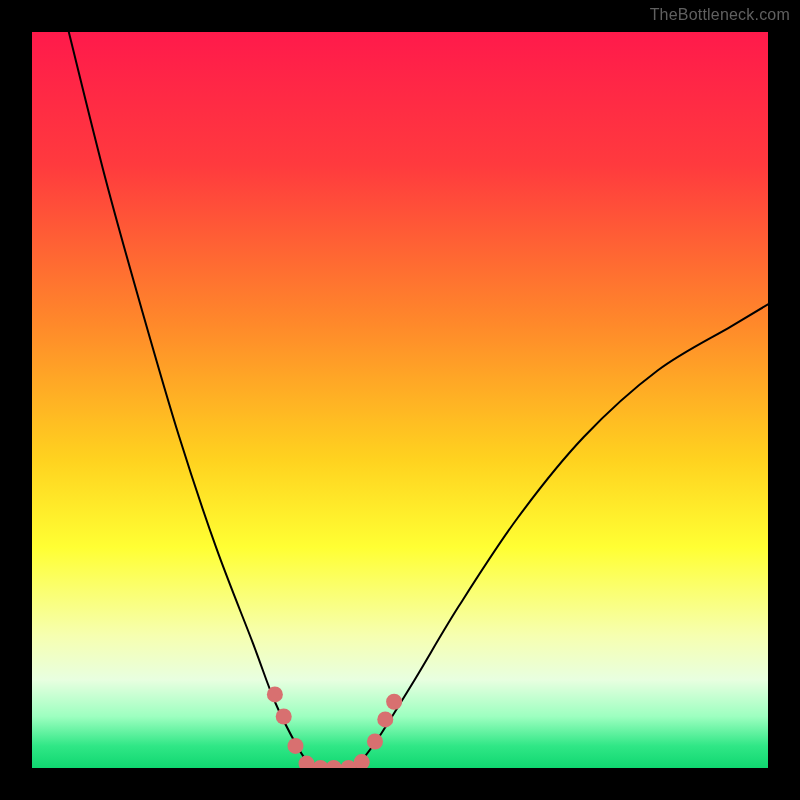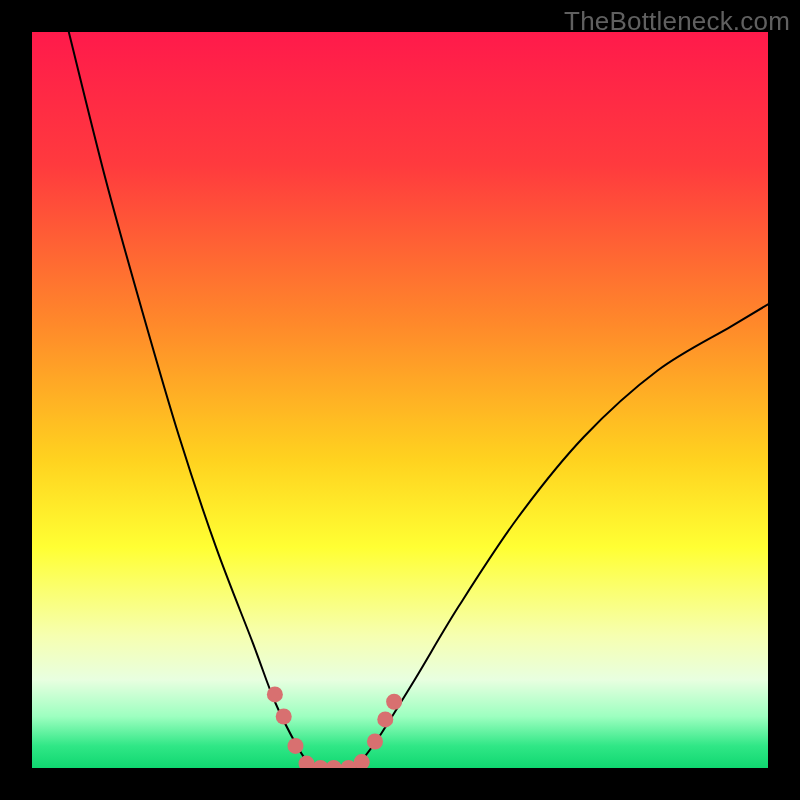--- a/index.html
+++ b/index.html
@@ -15,21 +15,21 @@
     position: relative;
     width: 800px;
     height: 800px;
     background: #000;
   }
   .watermark {
     position: absolute;
     top: 6px;
     right: 10px;
     color: #606060;
-    font-size: 26px;
+    font-size: 16px;
     font-weight: 500;
     letter-spacing: 0.2px;
     z-index: 5;
     user-select: none;
   }
   .plot-area {
     position: absolute;
     left: 32px;
     top: 32px;
     width: 736px;

